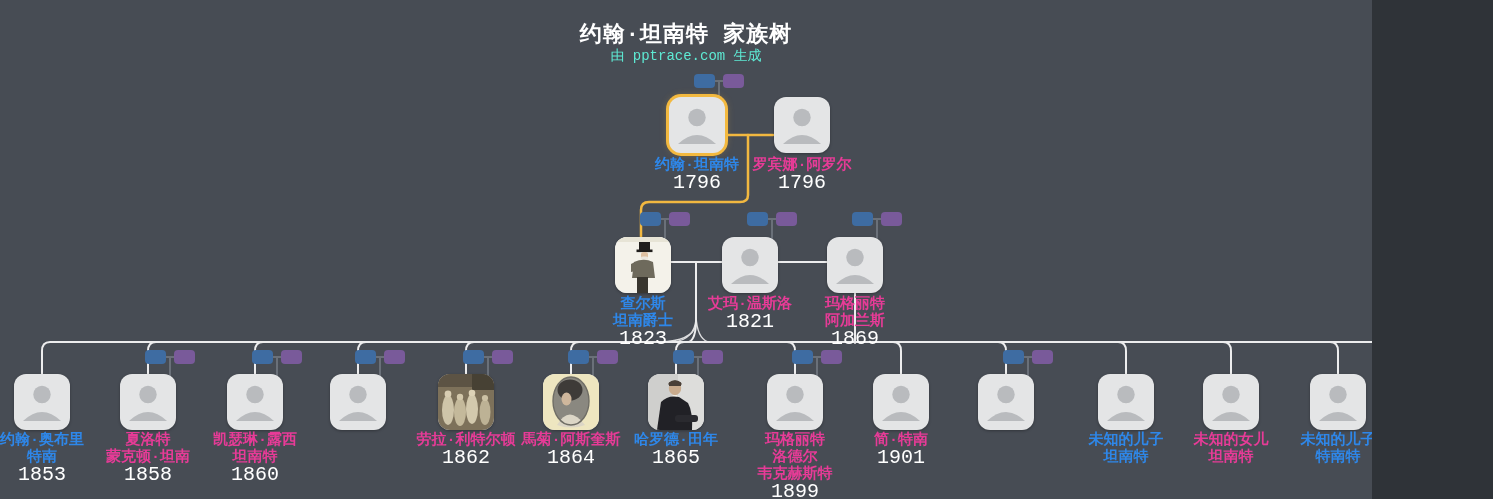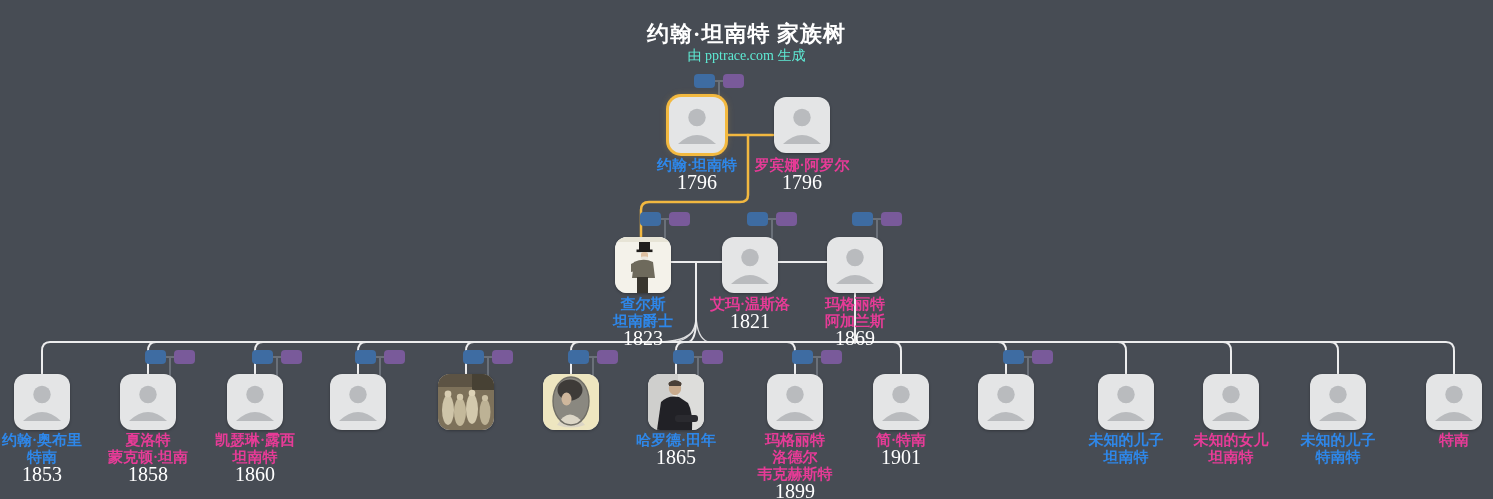--- a/index.html
+++ b/index.html
@@ -1,19 +1,20 @@
 <!DOCTYPE html>
 <html><head>
 <meta charset="utf-8">
 <style>
   html,body{margin:0;padding:0;background:#2f3338;}
   .canvas{
-    position:relative;width:1493px;height:499px;overflow:hidden;
+    position:relative;width:1366px;height:499px;overflow:hidden;
     background:#474c54;
-    font-family:Liberation Serif, serif;
+    font-family:Liberation Mono, monospace;
+    padding-left:6px;
   }
   .wires{position:absolute;left:0;top:0;width:1493px;height:499px;}
   .title{
     position:absolute;top:19px;left:50%;transform:translateX(-50%);
     font-size:22px;font-weight:700;color:#ffffff;letter-spacing:1px;white-space:nowrap;
   }
   .subtitle{
     position:absolute;top:47px;left:50%;transform:translateX(-50%);
     font-size:14px;color:#5eead4;white-space:nowrap;
   }
@@ -320,20 +321,28 @@
   <div class="lbl f" style="left:148px;top:432px">
     <div>夏洛特</div>
     <div>蒙克顿·坦南</div>
     <div class="yr">1858</div>
   </div>
   <div class="lbl f" style="left:255px;top:432px">
     <div>凯瑟琳·露西</div>
     <div>坦南特</div>
     <div class="yr">1860</div>
   </div>
+  <div class="lbl f" style="left:466px;top:432px">
+    <div>劳拉·利特尔顿</div>
+    <div class="yr">1862</div>
+  </div>
+  <div class="lbl f" style="left:571px;top:432px">
+    <div>馬菊·阿斯奎斯</div>
+    <div class="yr">1864</div>
+  </div>
   <div class="lbl m" style="left:676px;top:432px">
     <div>哈罗德·田年</div>
     <div class="yr">1865</div>
   </div>
   <div class="lbl f" style="left:795px;top:432px">
     <div>玛格丽特</div>
     <div>洛德尔</div>
     <div>韦克赫斯特</div>
     <div class="yr">1899</div>
   </div>

